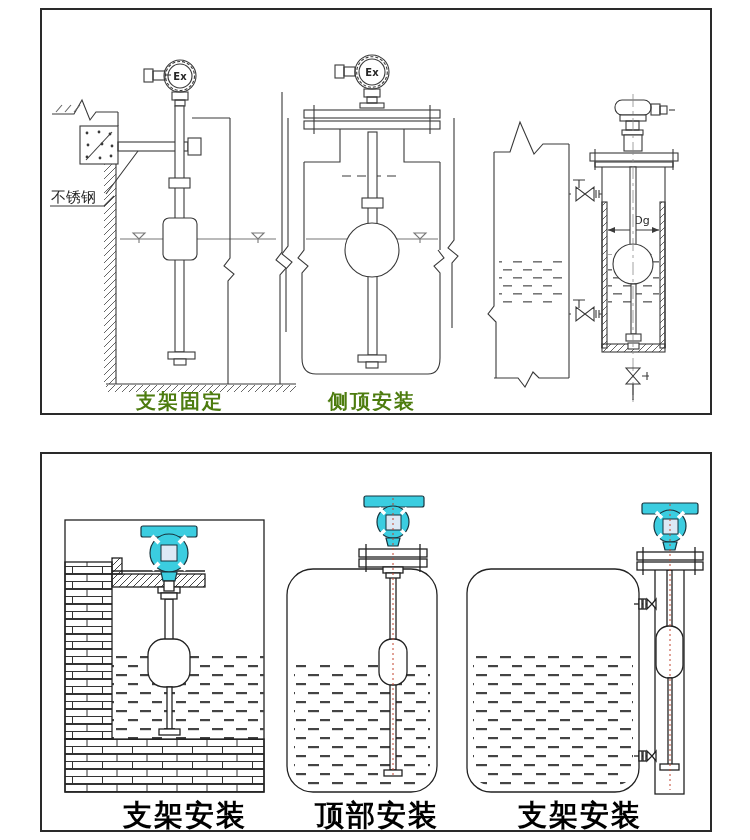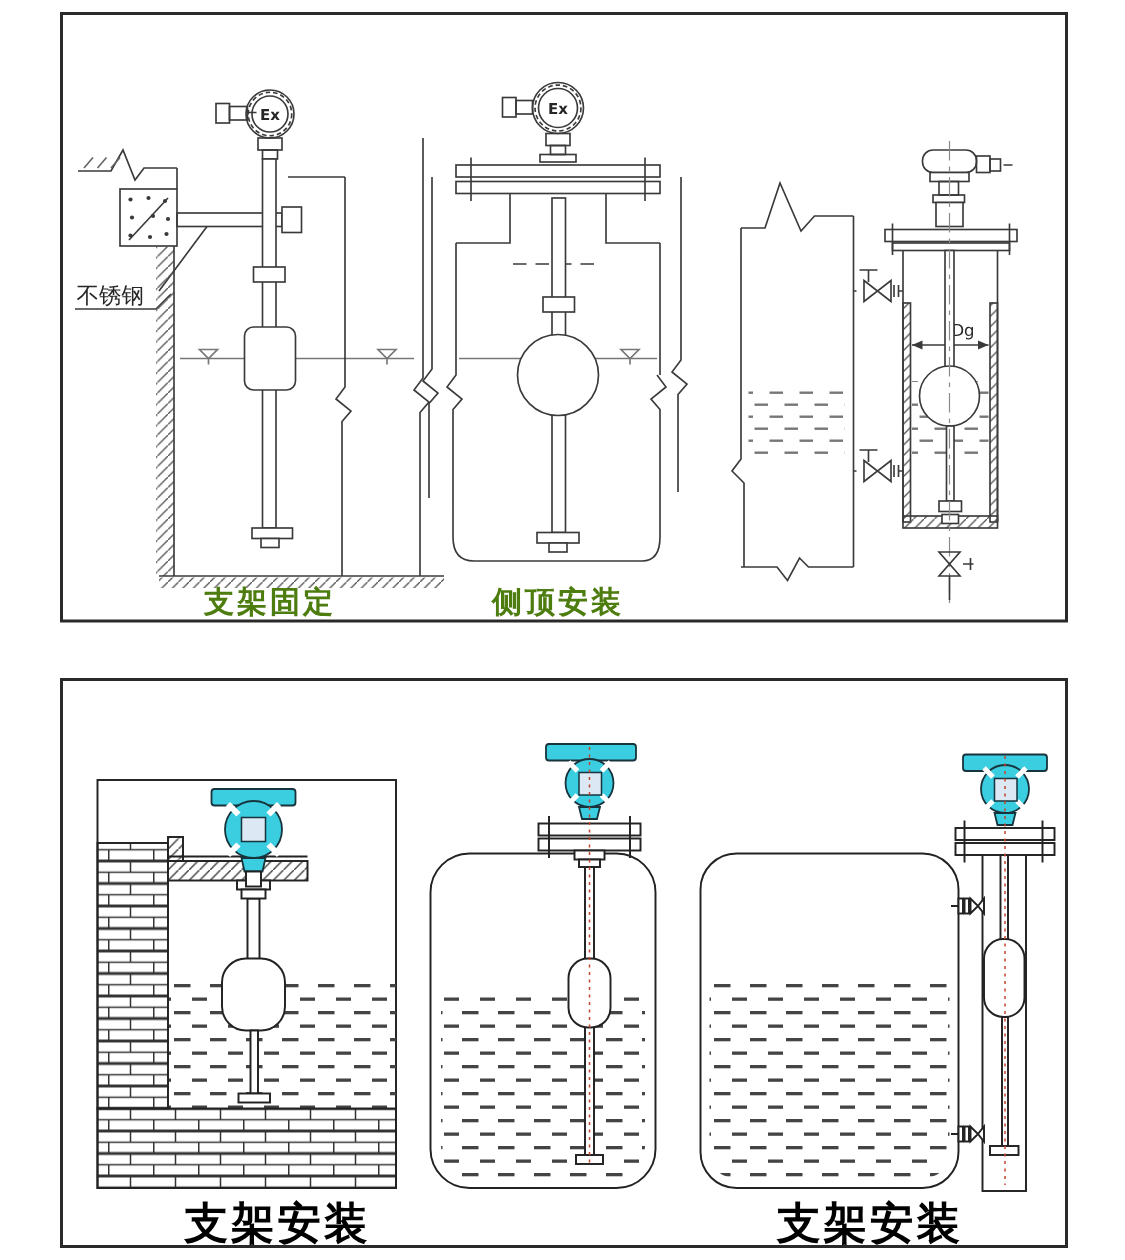--- a/index.html
+++ b/index.html
@@ -322,16 +322,17 @@
             <path d="M620,64 L614,58 M636,64 L642,58 M620,80 L614,86 M636,80 L642,86"></path>
           </g>
           <rect class="disp" x="621" y="65" width="15" height="15"></rect>
           <path class="teal" d="M621,88 H635 L633,96 H623 Z"></path>
         </g>
         <path class="redline" d="M628,50 V336" stroke-dasharray="2,3"></path>
       </g>
     </svg>
 
     <div class="cap cap-bottom" style="left:143px">支架安装</div>
+    <div class="cap cap-bottom" style="left:335px">顶部安装</div>
     <div class="cap cap-bottom" style="left:538px">支架安装</div>
   </div>
 
 </div>
 
 </body></html>

